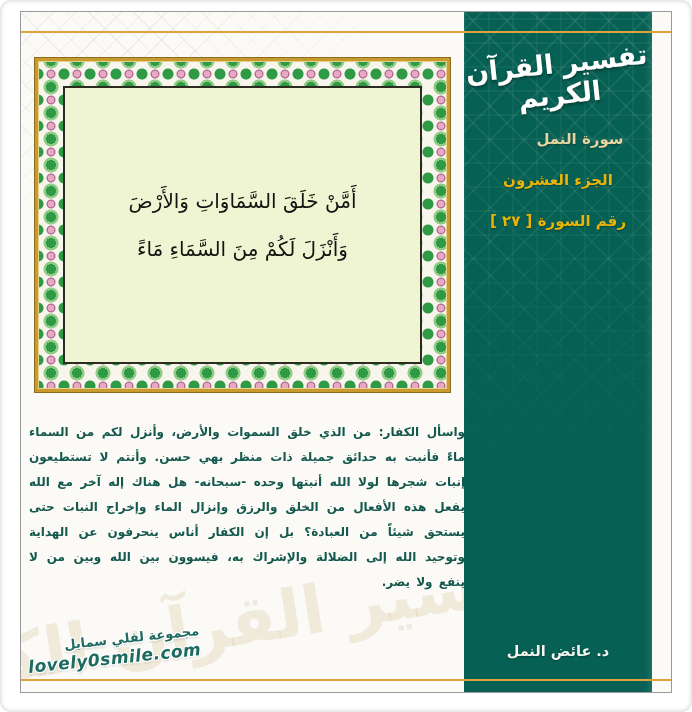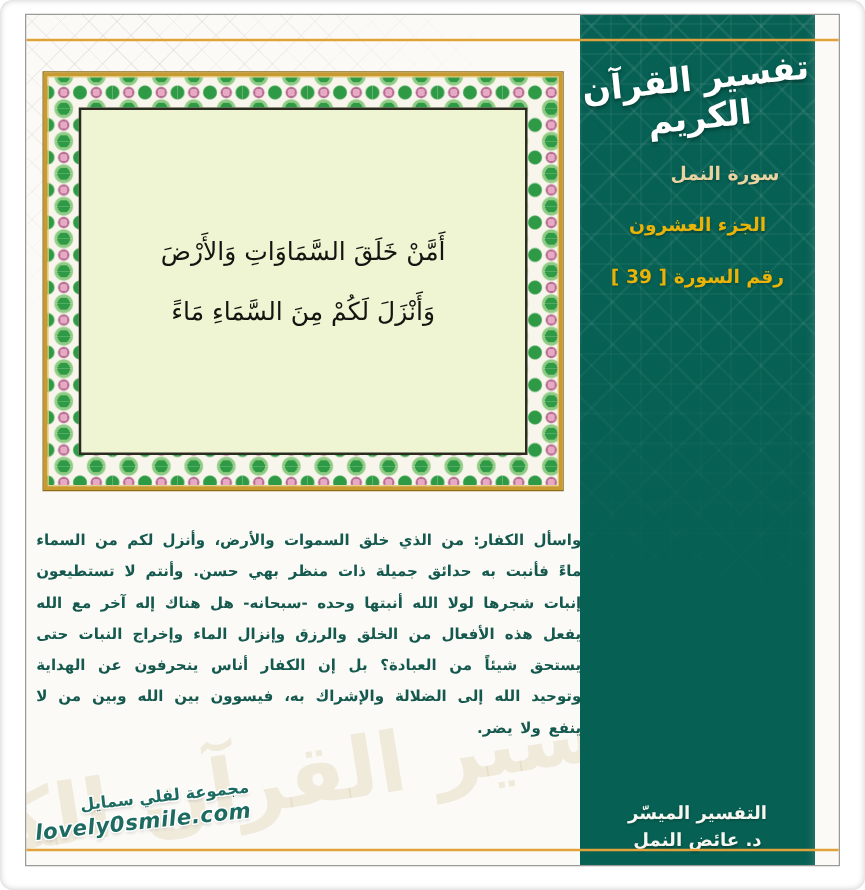--- a/index.html
+++ b/index.html
@@ -98,23 +98,22 @@
         <div class="logo-ar">مجموعة لفلي سمايل</div>
         <div class="logo-en">lovely0smile.com</div>
       </div>
     </div>
 
     <aside class="sidebar">
       <div class="sb-pattern"></div>
       <h1 class="sb-title">تفسير القرآن الكريم</h1>
       <div class="sb-item gold si-0">سورة النمل</div>
       <div class="sb-item si-1">الجزء العشرون</div>
-      <div class="sb-item si-2">رقم السورة [ 39 ]</div>
+      <div class="sb-item si-2">رقم السورة [ ٢٧ ]</div>
       <div class="sb-footer">
-        <div>التفسير الميسّر</div>
         <div>د. عائض النمل</div>
       </div>
     </aside>
 
     <div class="gold-line top"></div>
     <div class="gold-line bottom"></div>
   </div>
 </div>
 
 </body></html>

